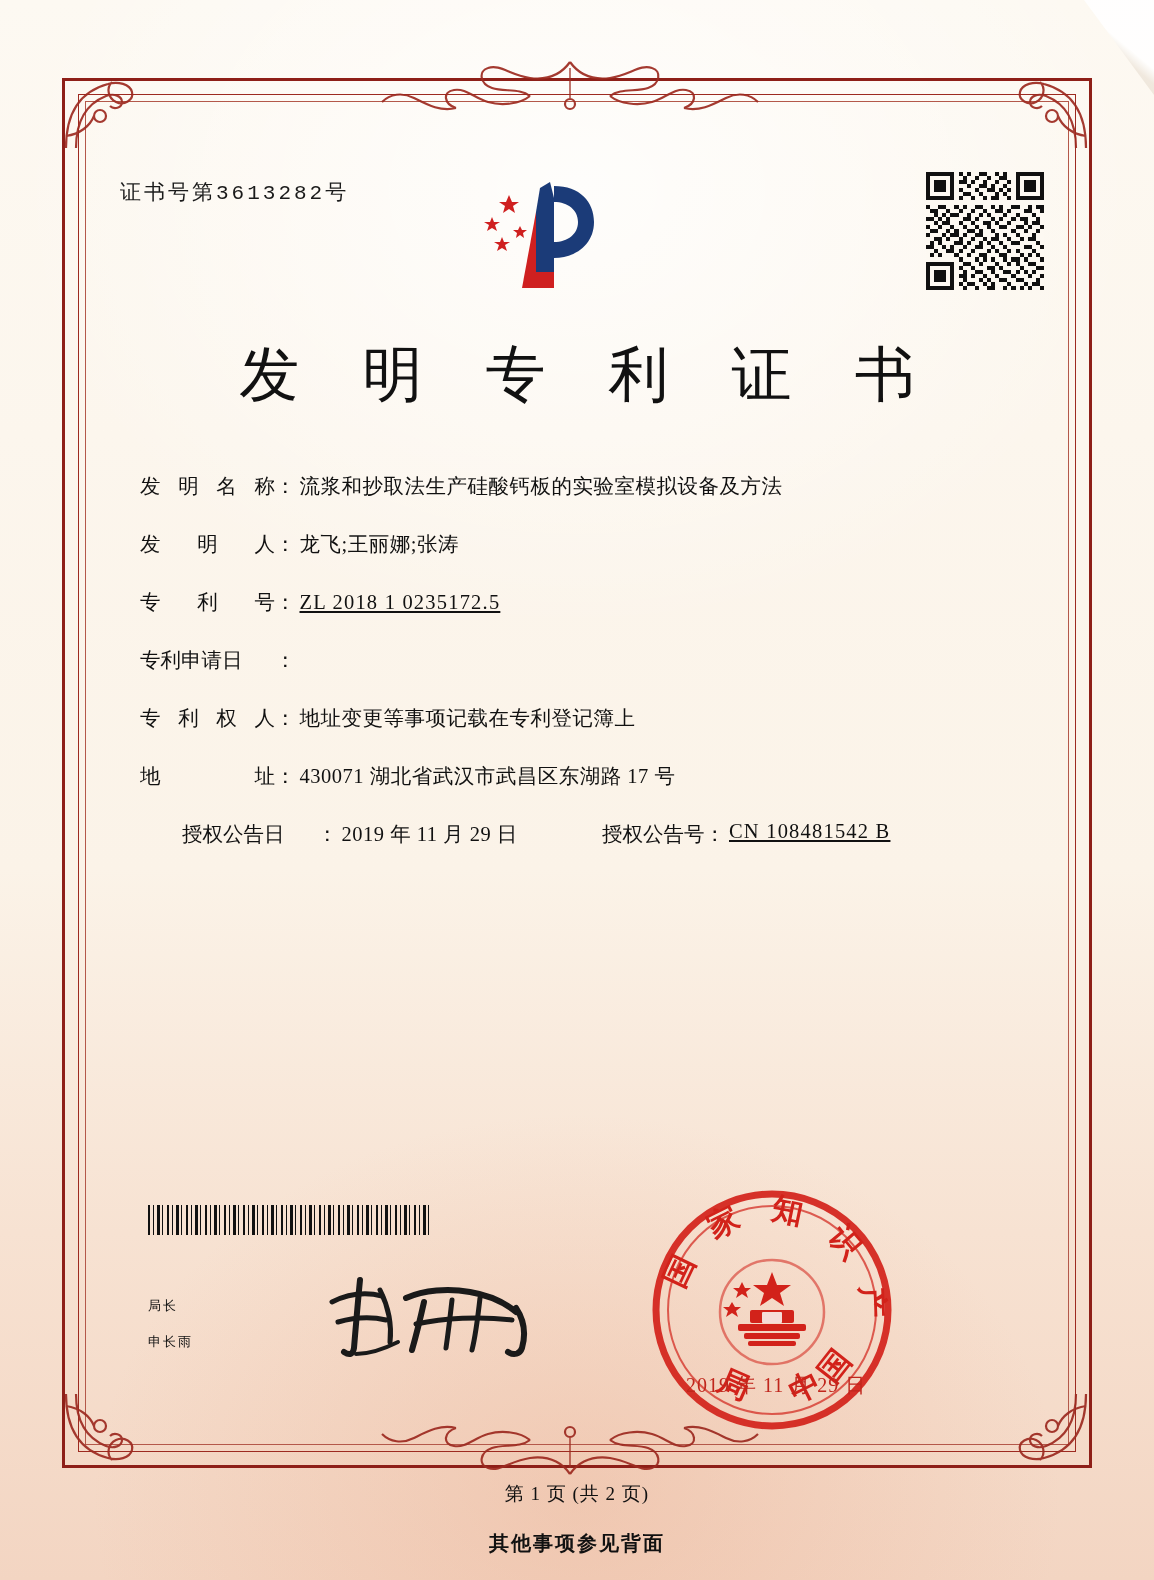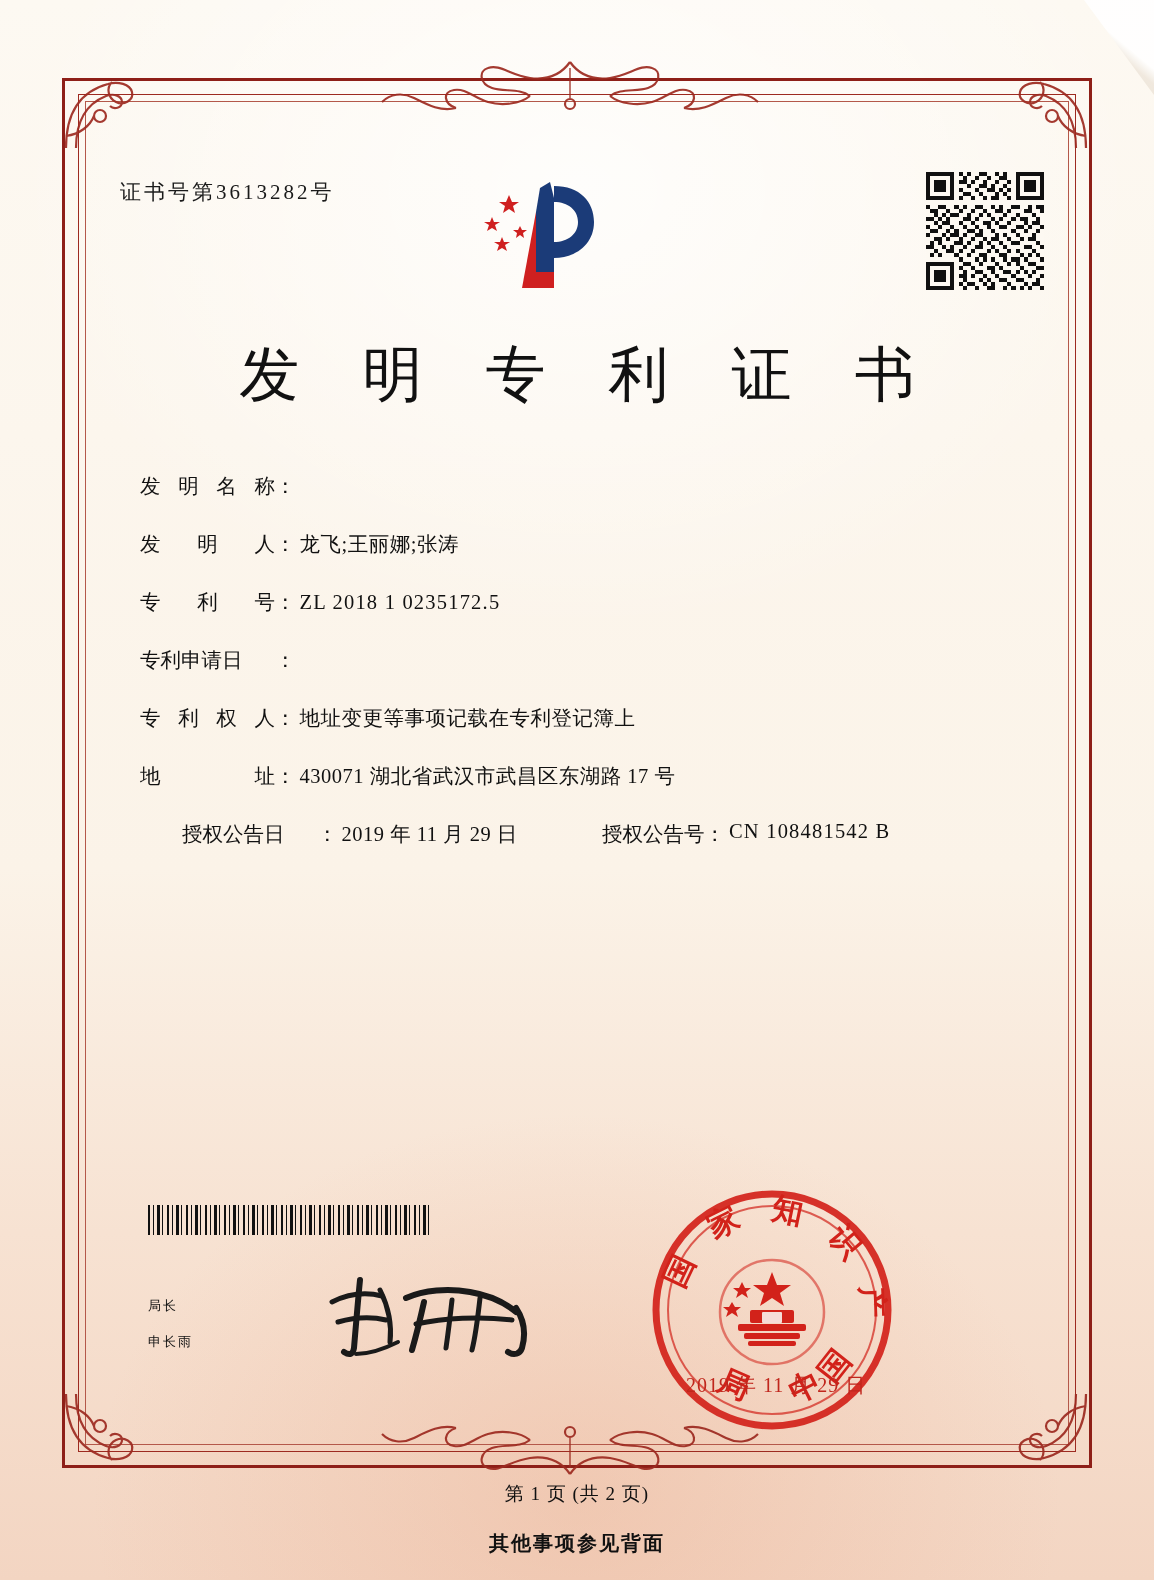--- a/index.html
+++ b/index.html
@@ -98,21 +98,21 @@
   .orn-br { left: 1014px; top: 1388px; transform: scale(-1,-1); }
 
   
   .cert-no {
     position: absolute;
     left: 120px;
     top: 178px;
     font-size: 21px;
     letter-spacing: 3px;
     color: #1a1a1a;
-    font-family: Liberation Serif, serif;
+    font-family: Liberation Mono, monospace;
     white-space: nowrap;
   }
   .emblem {
     position: absolute;
     left: 468px;
     top: 168px;
     width: 150px;
     height: 140px;
   }
   .qr {
@@ -161,21 +161,21 @@
     white-space: nowrap;
   }
   .f-colon {
     flex: 0 0 auto;
     padding-right: 4px;
   }
   .f-value {
     flex: 1 1 auto;
     letter-spacing: 0.5px;
   }
-  .f-value.mono-sp { letter-spacing: 1.2px; }
+  .f-value.mono-sp { letter-spacing: 1.2px; text-decoration: underline; }
 
   .grant-row {
     display: flex;
     align-items: baseline;
     font-size: 20.5px;
     color: #111;
     margin-bottom: 30px;
     margin-left: 42px;
   }
   .grant-left { width: 420px; flex: 0 0 420px; display: flex; }
@@ -597,20 +597,21 @@
   <div class="fields">
 
     <div class="field-row">
       <span class="f-label">
         <span>发</span>
         <span>明</span>
         <span>名</span>
         <span>称</span>
       </span>
       <span class="f-colon">：</span>
+      <span class="f-value">流浆和抄取法生产硅酸钙板的实验室模拟设备及方法</span>
     </div>
 
     <div class="field-row">
       <span class="f-label">
         <span>发</span>
         <span>明</span>
         <span>人</span>
       </span>
       <span class="f-colon">：</span>
       <span class="f-value">龙飞;王丽娜;张涛</span>

